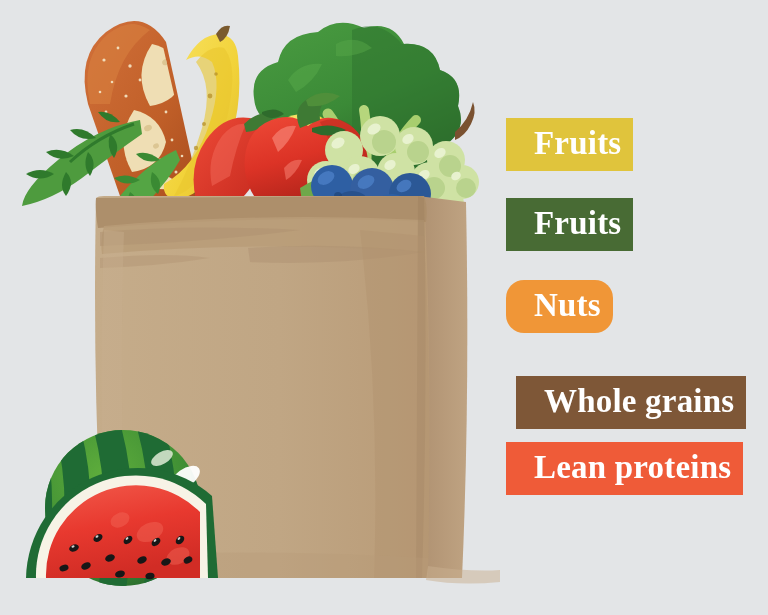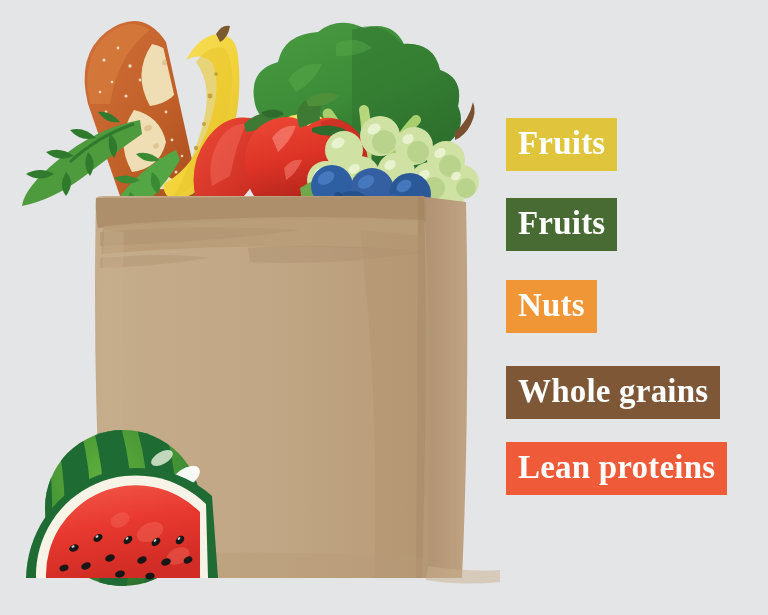--- a/index.html
+++ b/index.html
@@ -40,29 +40,29 @@
   .legend-item {
     position: absolute;
     left: 0;
     display: inline-block;
     color: #ffffff;
     font-family: "Liberation Serif", serif;
     font-weight: bold;
     font-size: 33px;
     line-height: 1;
     letter-spacing: 0.2px;
-    padding: 9px 12px 11px 12px;
+    padding: 9px 12px 11px 28px;
     white-space: nowrap;
     box-sizing: border-box;
     text-align: right;
   }
   .legend-item.i0 { top: 0px; }
   .legend-item.i1 { top: 80px; }
-  .legend-item.i2 { top: 162px; }
-  .legend-item.i3 { top: 248px; }
+  .legend-item.i2 { top: 162px; border-radius: 18px; }
+  .legend-item.i3 { top: 258px; margin-left: 10px; }
   .legend-item.i4 { top: 324px; }
 </style>
 </head>
 <body>
 
 <div id="stage" style="background: rgb(227, 229, 231);">
 
   <div id="illustration">
     <svg viewBox="0 0 500 615" xmlns="http://www.w3.org/2000/svg">
       <defs>

